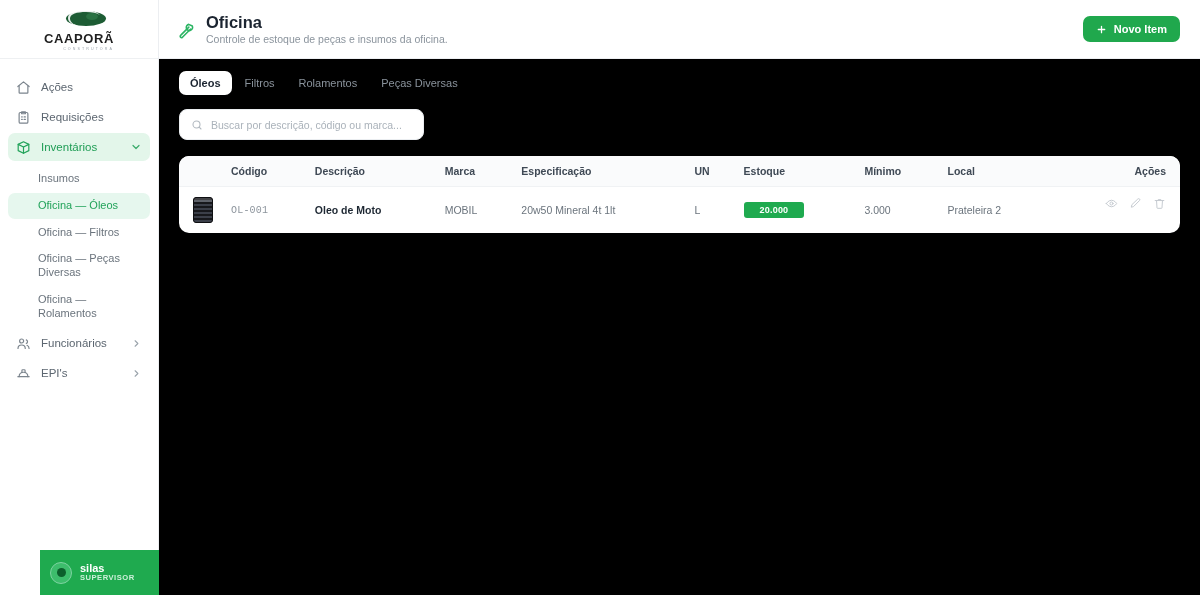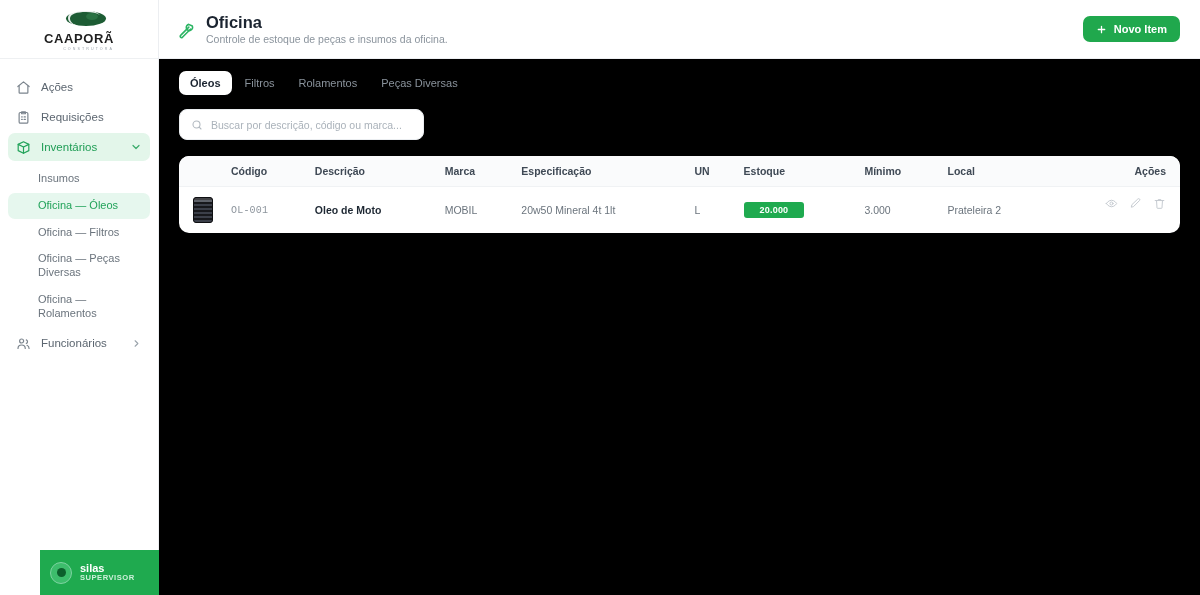--- a/index.html
+++ b/index.html
@@ -241,20 +241,35 @@
             </svg>
         </span>
         <span>Funcionários</span>
         <span class="chev">
           <svg width="11" height="11" viewBox="0 0 24 24" fill="none" stroke="currentColor" stroke-width="2.4" stroke-linecap="round" stroke-linejoin="round">
               <path d="m9 6 6 6-6 6"></path>
             </svg>
         </span>
       </div>
 
+      <div class="nav-item">
+        <span class="ico">
+          <svg width="15" height="15" viewBox="0 0 24 24" fill="none" stroke="currentColor" stroke-width="1.9" stroke-linecap="round" stroke-linejoin="round">
+              <path d="M3 17h18"></path>
+              <path d="M5 17c0-4 3-7 7-7s7 3 7 7"></path>
+              <path d="M9.5 10.5V7.2A1.2 1.2 0 0 1 10.7 6h2.6a1.2 1.2 0 0 1 1.2 1.2v3.3"></path>
+            </svg>
+        </span>
+        <span>EPI's</span>
+        <span class="chev">
+          <svg width="11" height="11" viewBox="0 0 24 24" fill="none" stroke="currentColor" stroke-width="2.4" stroke-linecap="round" stroke-linejoin="round">
+              <path d="m9 6 6 6-6 6"></path>
+            </svg>
+        </span>
+      </div>
     </nav>
 
     <div class="user-bar">
       <span class="avatar">
           <i></i>
         </span>
       <span class="user-meta">
         <span class="user-name">silas</span>
         <span class="user-role">SUPERVISOR</span>
       </span>

